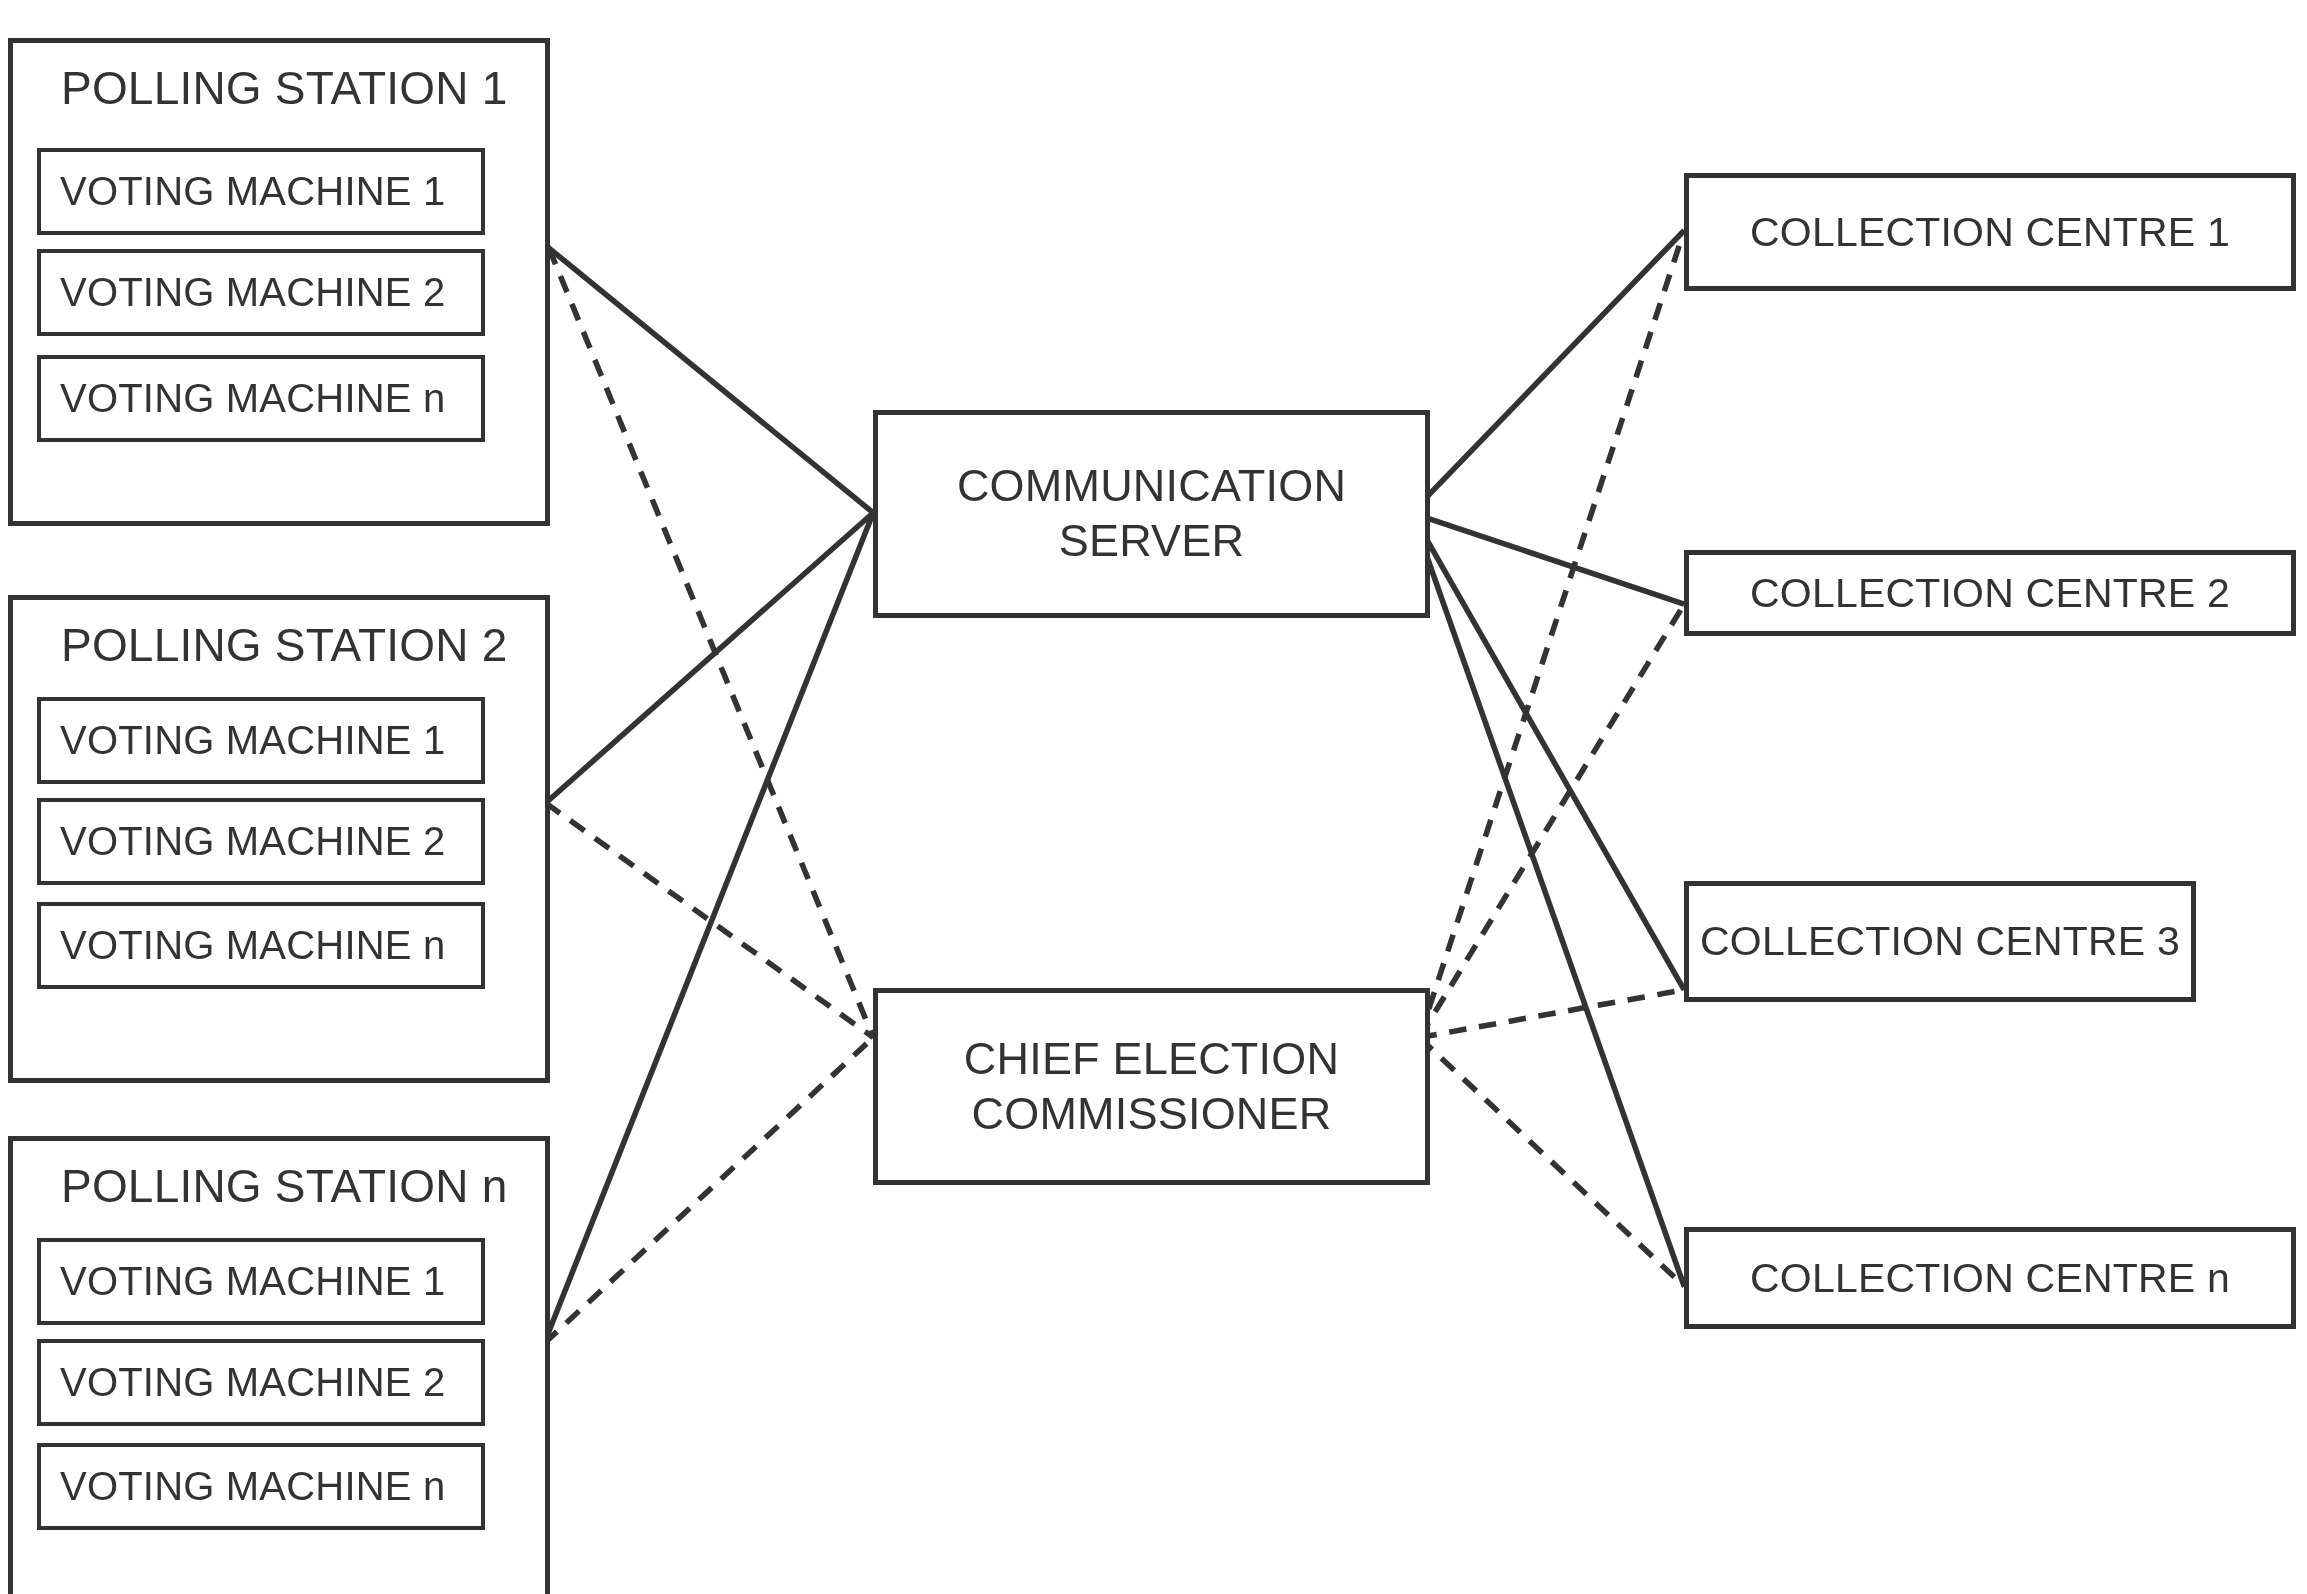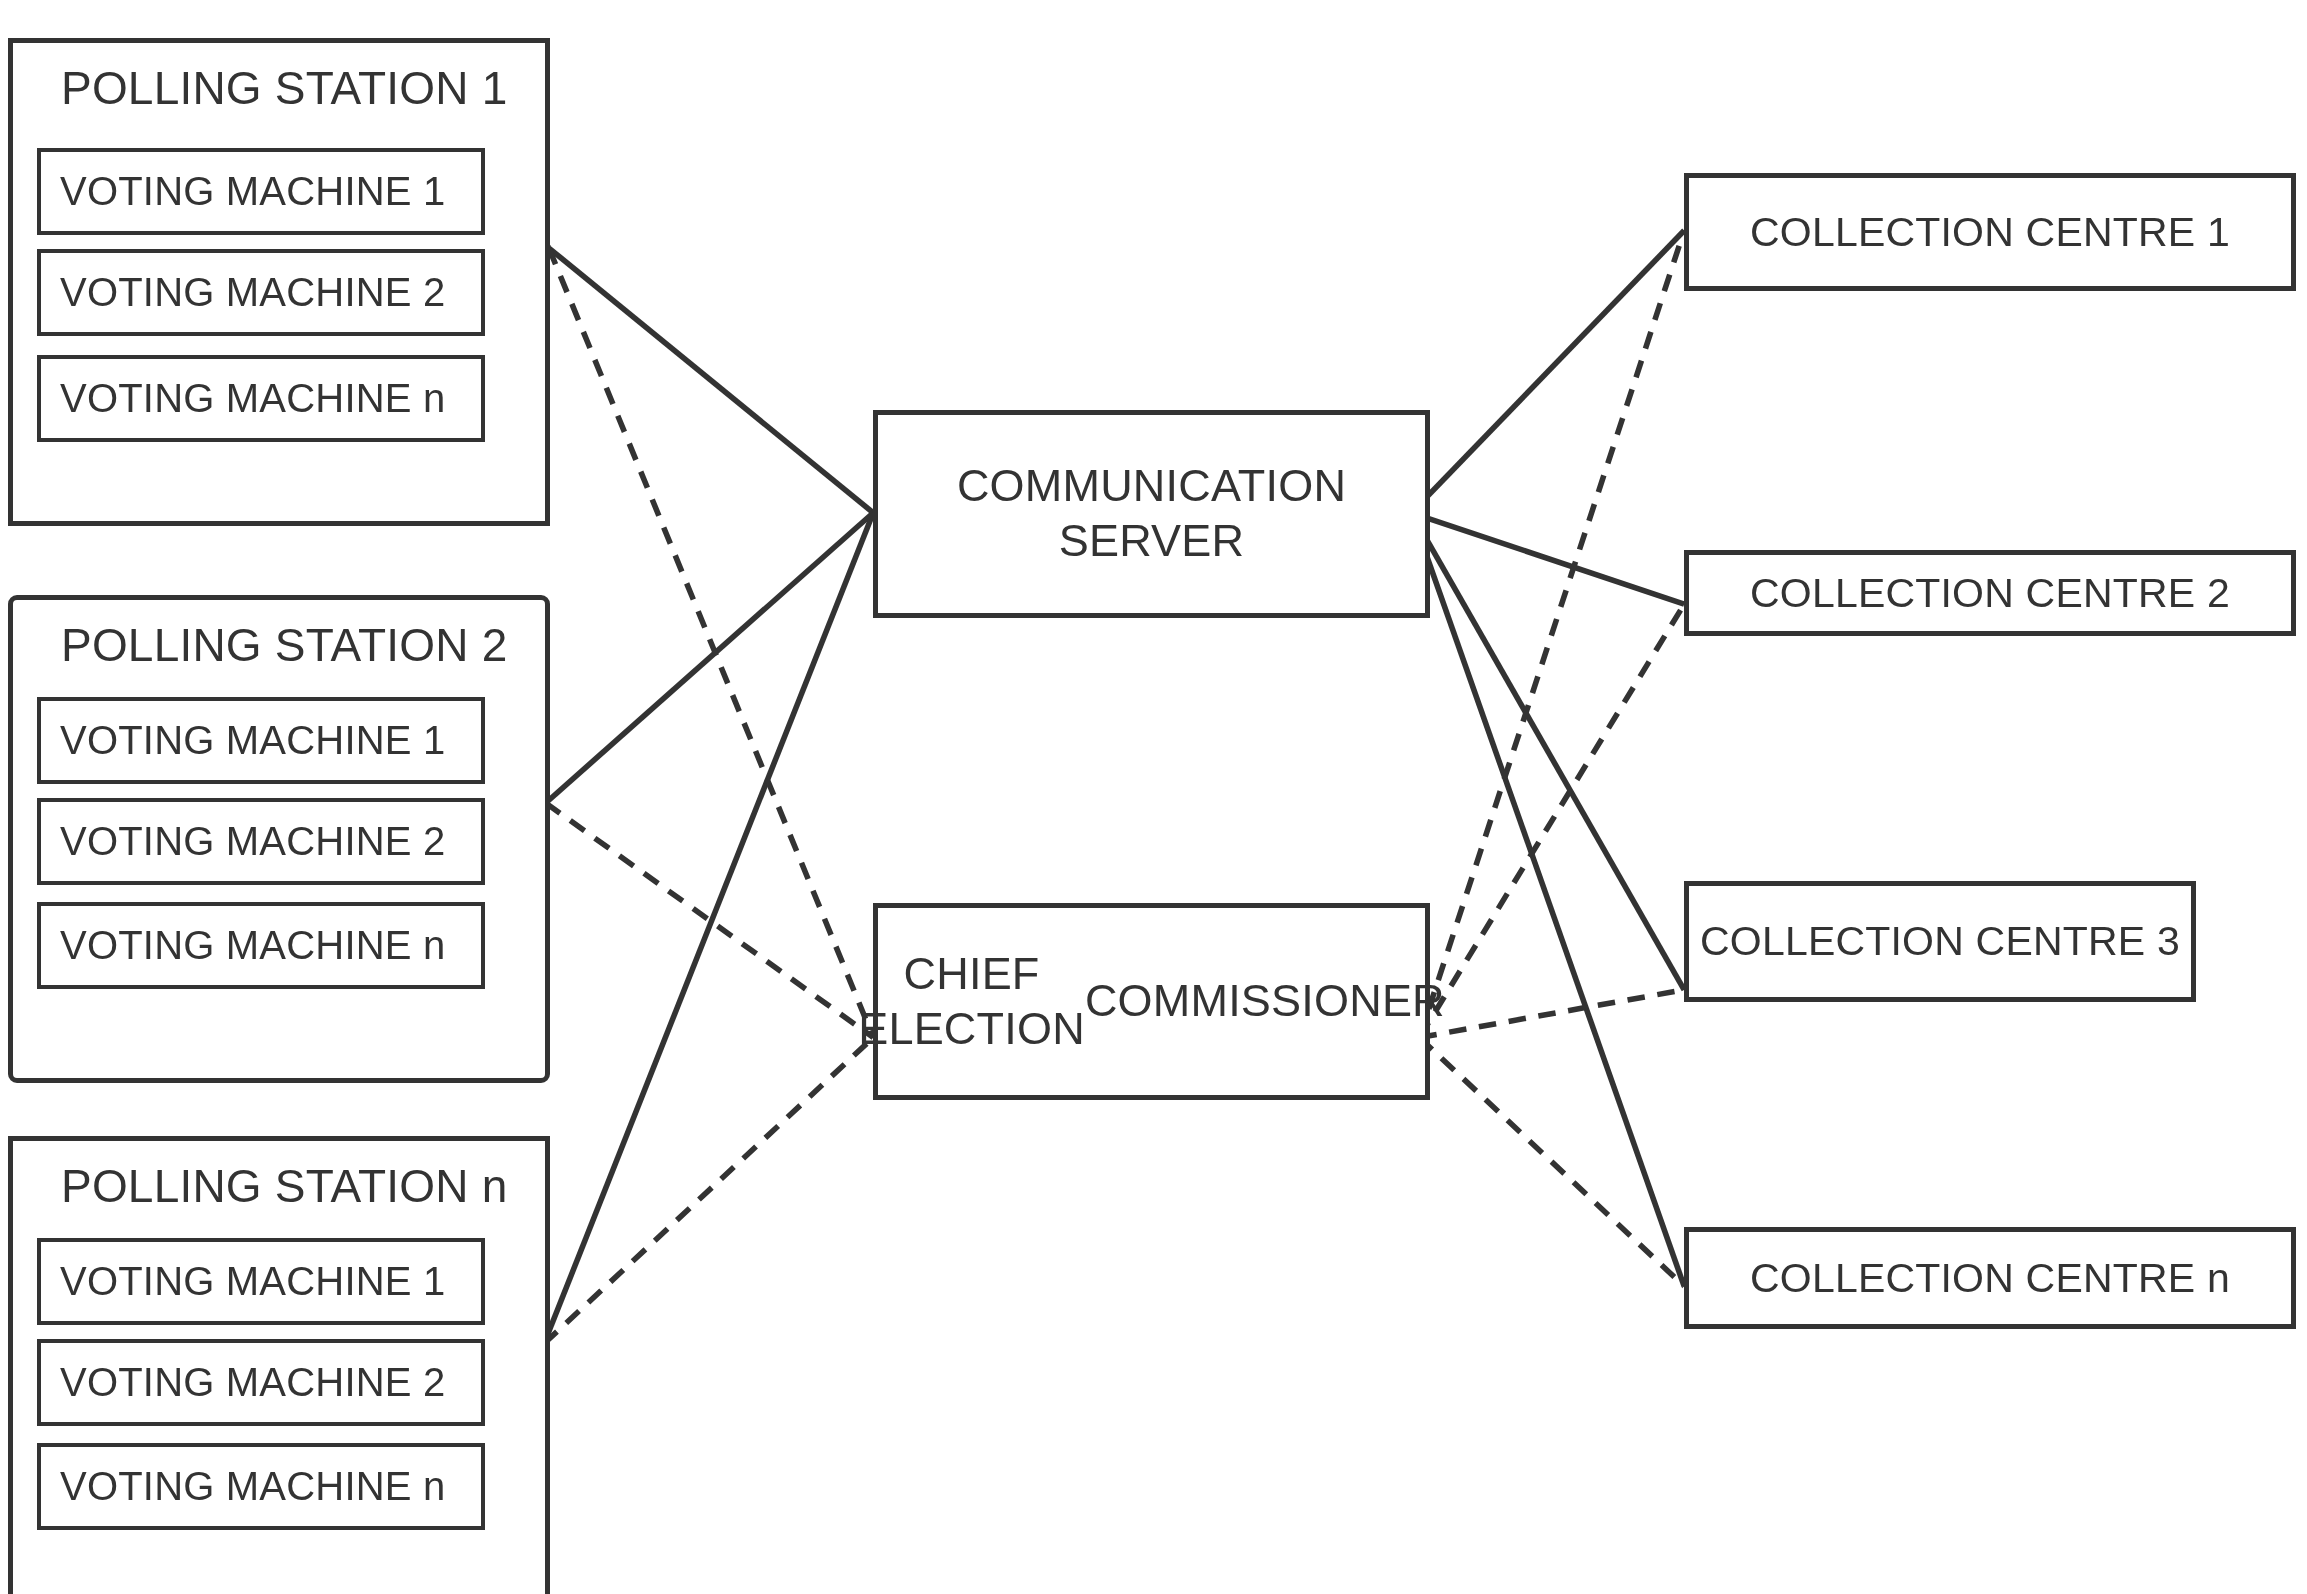--- a/index.html
+++ b/index.html
@@ -138,21 +138,21 @@
       <span>VOTING MACHINE 1</span>
     </div>
     <div class="vm" style="left:24px; top:206px; width:448px; height:87px;">
       <span>VOTING MACHINE 2</span>
     </div>
     <div class="vm" style="left:24px; top:312px; width:448px; height:87px;">
       <span>VOTING MACHINE n</span>
     </div>
   </div>
 
-  <div class="node station" style="left:8px; top:559px; width:542px; height:488px;border-radius:9px;">
+  <div class="node station" style="left:8px; top:559px; width:542px; height:488px;">
     <div class="station-title">POLLING STATION 2</div>
     <div class="vm" style="left:24px; top:97px; width:448px; height:87px;">
       <span>VOTING MACHINE 1</span>
     </div>
     <div class="vm" style="left:24px; top:198px; width:448px; height:87px;">
       <span>VOTING MACHINE 2</span>
     </div>
     <div class="vm" style="left:24px; top:302px; width:448px; height:87px;">
       <span>VOTING MACHINE n</span>
     </div>
@@ -169,21 +169,21 @@
     <div class="vm" style="left:24px; top:302px; width:448px; height:87px;">
       <span>VOTING MACHINE n</span>
     </div>
   </div>
 
   <div class="node center-box" style="left:873px; top:410px; width:557px; height:208px; flex-direction:column;">
     <span>COMMUNICATION</span>
     <span>SERVER</span>
   </div>
 
-  <div class="node center-box" style="left:873px; top:903px; width:557px; height:197px; ">
+  <div class="node center-box" style="left:873px; top:988px; width:557px; height:197px; flex-direction:column;">
     <span>CHIEF ELECTION</span>
     <span>COMMISSIONER</span>
   </div>
 
   <div class="node cc-box" style="left:1684px; top:173px; width:612px; height:118px;">
     <span>COLLECTION CENTRE 1</span>
   </div>
 
   <div class="node cc-box" style="left:1684px; top:550px; width:612px; height:86px;text-align:center;">
     <span>COLLECTION CENTRE 2</span>

